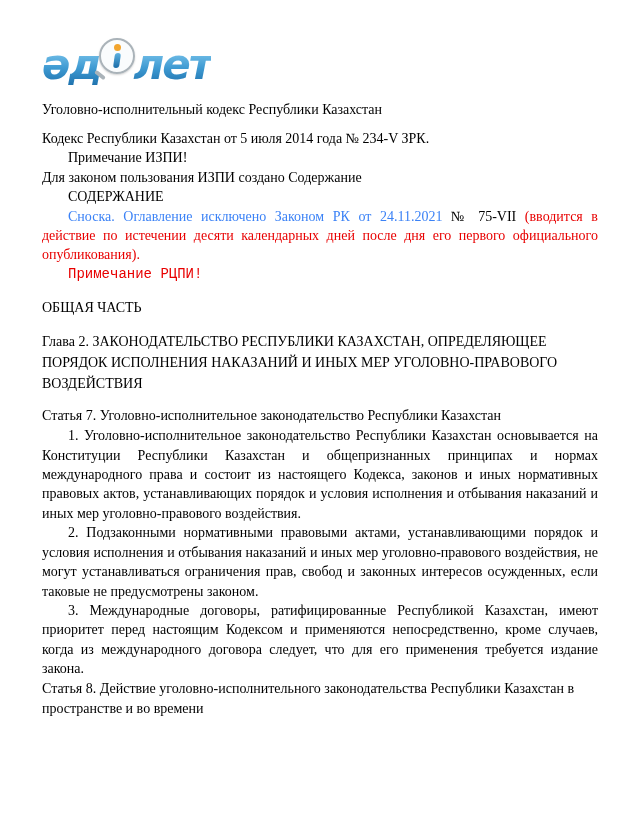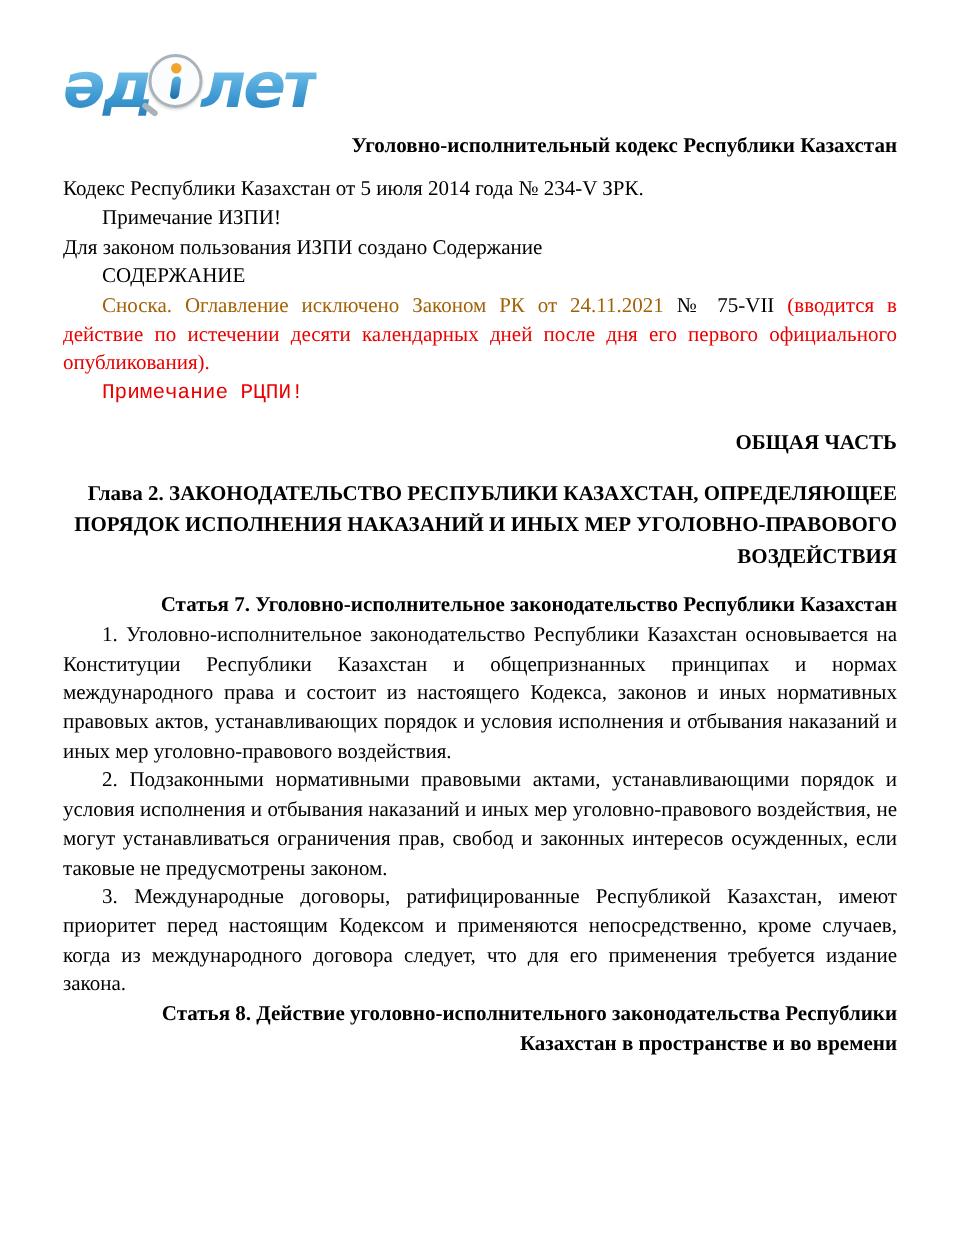--- a/index.html
+++ b/index.html
@@ -7,22 +7,22 @@
     width: 640px; height: 828px;
     background: #ffffff;
     font-family: "Liberation Serif", "DejaVu Serif", serif;
     color: #000;
     overflow: hidden;
   }
   .page { padding: 36px 42px 0 42px; box-sizing: border-box; }
 
   
   .logo {
-    display: flex; 
-    height: 52px; 
+    display: flex; align-items: flex-end;
+    height: 52px; margin-bottom: 12px;
     cursor: pointer; width: max-content;
   }
   .logo-part {
     font-family: "DejaVu Sans", sans-serif;
     font-style: italic; font-weight: bold;
     font-size: 42px; line-height: 1;
     letter-spacing: -2px;
     background: linear-gradient(180deg, #8fd2f4 0%, #3e9ad2 55%, #1a6ca8 100%);
     -webkit-background-clip: text; background-clip: text;
     color: transparent;
@@ -50,21 +50,21 @@
   }
   .glass .handle {
     position: absolute; left: -7px; bottom: -5px;
     width: 12px; height: 4px; border-radius: 2px;
     background: #aab3b9;
     transform: rotate(38deg);
   }
 
   
   .doc { font-size: 14px; line-height: 19.4px; }
-  h1, h2, h3 { font-size: 14px; margin: 0; font-weight: bold; text-align: right; }
+  h1, h2, h3 { font-size: 14px; margin: 0; font-weight: normal; }
   h1 { margin: 0 0 9px 0; line-height: 20px; }
   h2 { margin: 13px 0 0 0; line-height: 21px; }
   h3 { margin: 12px 0 0 0; line-height: 20px; }
   h3.tight { margin-top: 0; }
   p { margin: 0; }
   .indent { text-indent: 26px; }
   .justify { text-align: justify; }
   .red { color: var(--red, #e80000); font-family: Liberation Mono, monospace; }
   .body-par { text-align: justify; text-indent: 26px; }
 </style>
@@ -84,21 +84,21 @@
   </div>
 
   <div class="doc">
     <h1>Уголовно-исполнительный кодекс Республики Казахстан</h1>
 
     <p>Кодекс Республики Казахстан от 5 июля 2014 года № 234-V ЗРК.</p>
     <p class="indent">Примечание ИЗПИ!</p>
     <p>Для законом пользования ИЗПИ создано Содержание</p>
     <p class="indent">СОДЕРЖАНИЕ</p>
 
-    <p class="indent justify"><span style="color: #a16207;">Сноска. Оглавление исключено Законом РК от 24.11.2021 </span><span style="color: rgb(0, 0, 0);">№ 75-VII</span><span style="color: rgb(232, 0, 0);"> (вводится в действие по истечении десяти календарных дней после дня его первого официального опубликования).</span></p>
+    <p class="indent justify"><span style="color: #3b82f6;">Сноска. Оглавление исключено Законом РК от 24.11.2021 </span><span style="color: rgb(0, 0, 0);">№ 75-VII</span><span style="color: rgb(232, 0, 0);"> (вводится в действие по истечении десяти календарных дней после дня его первого официального опубликования).</span></p>
 
     <p class="indent red">Примечание РЦПИ!</p>
 
     <h2>ОБЩАЯ ЧАСТЬ</h2>
     <h2>Глава 2. ЗАКОНОДАТЕЛЬСТВО РЕСПУБЛИКИ КАЗАХСТАН, ОПРЕДЕЛЯЮЩЕЕ ПОРЯДОК ИСПОЛНЕНИЯ НАКАЗАНИЙ И ИНЫХ МЕР УГОЛОВНО-ПРАВОВОГО ВОЗДЕЙСТВИЯ</h2>
 
     <h3>Статья 7. Уголовно-исполнительное законодательство Республики Казахстан</h3>
     <p class="body-par">1. Уголовно-исполнительное законодательство Республики Казахстан основывается на Конституции Республики Казахстан и общепризнанных принципах и нормах международного права и состоит из настоящего Кодекса, законов и иных нормативных правовых актов, устанавливающих порядок и условия исполнения и отбывания наказаний и иных мер уголовно-правового воздействия.</p>
     <p class="body-par">2. Подзаконными нормативными правовыми актами, устанавливающими порядок и условия исполнения и отбывания наказаний и иных мер уголовно-правового воздействия, не могут устанавливаться ограничения прав, свобод и законных интересов осужденных, если таковые не предусмотрены законом.</p>
     <p class="body-par">3. Международные договоры, ратифицированные Республикой Казахстан, имеют приоритет перед настоящим Кодексом и применяются непосредственно, кроме случаев, когда из международного договора следует, что для его применения требуется издание закона.</p>

